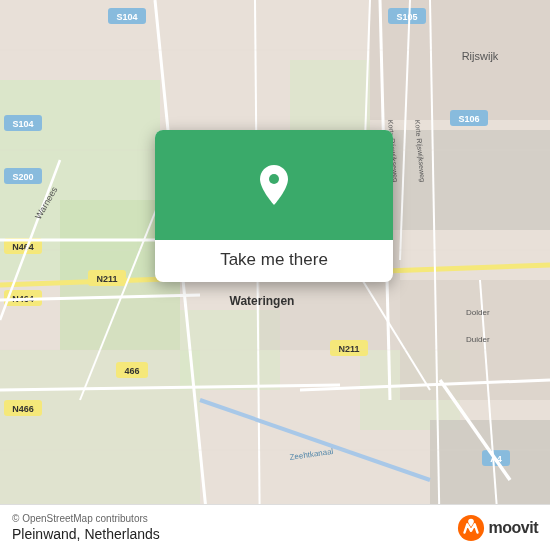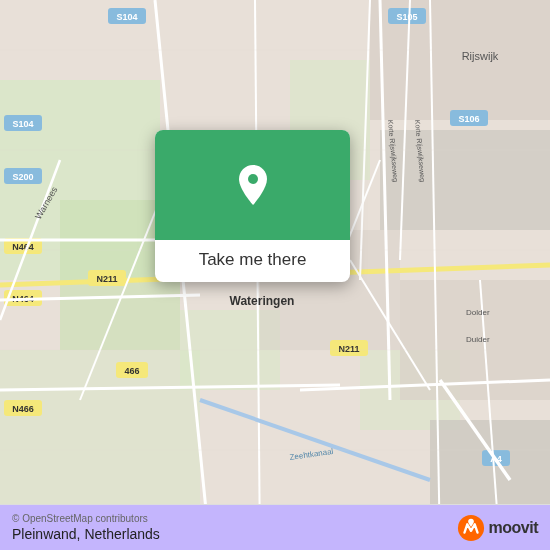--- a/index.html
+++ b/index.html
@@ -24,21 +24,21 @@
       top: 0; left: 0;
       width: 100%;
       height: 100%;
     }
 
     
     #popup-card {
       position: absolute;
       top: 130px;
       left: 155px;
-      width: 195px;
+      width: 238px;
       background: white;
       border-radius: 8px;
       box-shadow: 0 4px 16px rgba(0,0,0,0.35);
       overflow: hidden;
       z-index: 10;
     }
 
     #popup-green-top {
       background-color: #3aaa6a;
       height: 110px;
@@ -68,21 +68,21 @@
       cursor: pointer;
       text-align: center;
     }
 
     
     #bottom-bar {
       position: absolute;
       bottom: 0;
       left: 0;
       width: 550px;
-      background: #c4b5fd;
+      background: #ffffff;
       border-top: 1px solid #ddd;
       padding: 8px 12px;
       display: flex;
       align-items: center;
       justify-content: space-between;
       z-index: 20;
     }
 
     #bottom-left {
       display: flex;

